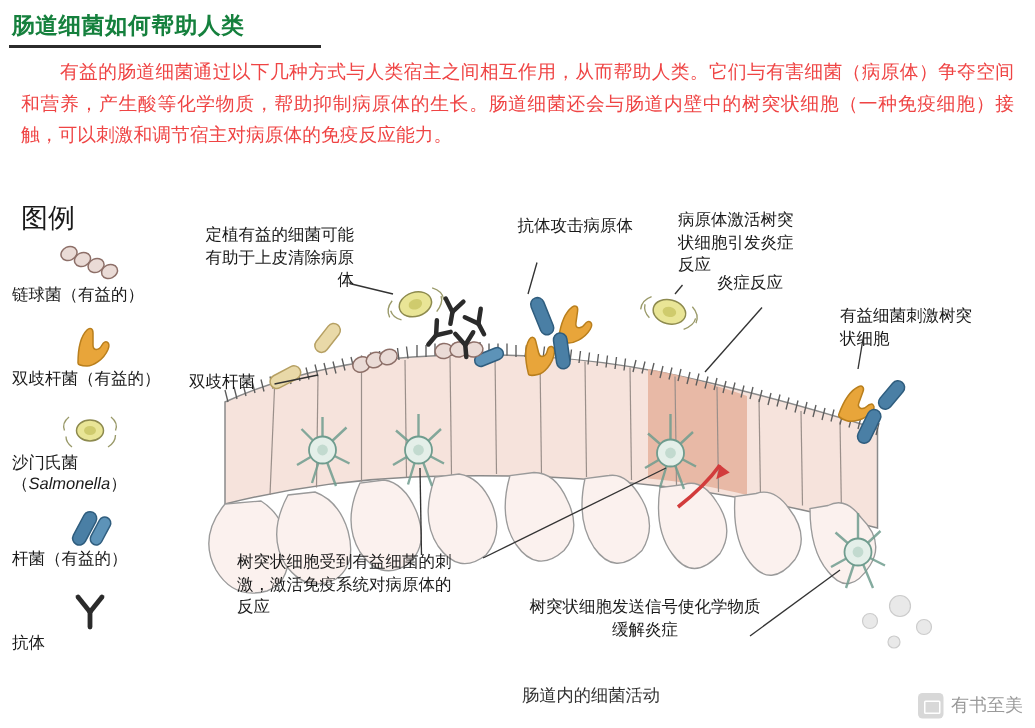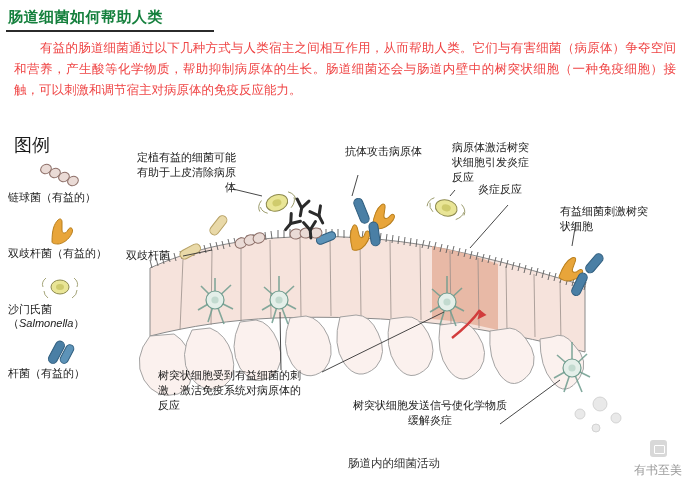--- a/index.html
+++ b/index.html
@@ -98,21 +98,20 @@
   }
   .watermark {
     position: absolute;
     right: 8px;
     bottom: 6px;
     font-size: 12px;
     color: #9a9a9a;
     display: flex;
     align-items: center;
     gap: 5px;
-    flex-direction: column;
   }
   .wm-badge {
     display: inline-block;
     width: 17px;
     height: 17px;
     border-radius: 3px;
     background: #d8d8d8;
     position: relative;
   }
   .wm-badge::after {
@@ -189,20 +188,32 @@
     <div class="legend-item">
       <div class="glyph">
         <svg width="56" height="30" viewBox="0 0 56 30">
           <rect x="20" y="4" width="9" height="24" rx="4.5" fill="#4a7fa5" stroke="#2f5d7e" stroke-width="1" transform="rotate(28 24 16)"></rect>
           <rect x="31" y="8" width="8" height="20" rx="4" fill="#5d93b8" stroke="#2f5d7e" stroke-width="1" transform="rotate(28 35 18)"></rect>
         </svg>
       </div>
       <div class="lbl">杆菌（有益的）</div>
     </div>
 
+    <div class="legend-item">
+      <div class="glyph">
+        <svg width="56" height="30" viewBox="0 0 56 30">
+          <g stroke="#2b2b2b" stroke-width="3.2" stroke-linecap="round" fill="none">
+            <path d="M28 26 L28 16"></path>
+            <path d="M28 16 L20 6"></path>
+            <path d="M28 16 L36 6"></path>
+          </g>
+        </svg>
+      </div>
+      <div class="lbl">抗体</div>
+    </div>
 
   </div>
 
   <svg class="art" width="690" height="485" viewBox="0 0 690 485">
 
     <g>
       <path d="M150 268 C190 250, 230 241, 275 238 C330 234, 390 238, 440 248 C490 258, 540 272, 585 286 L585 352 C540 340, 490 330, 440 324 C390 318, 330 316, 275 318 C230 320, 190 326, 150 336 Z" fill="#f6e3dc" stroke="#8a8a8a" stroke-width="1"></path>
 
       <path d="M432 246 C455 250, 478 257, 498 264 L498 330 C478 325, 455 321, 432 319 Z" fill="#e7b6a2" stroke="none" opacity="0.95"></path>
     </g>

